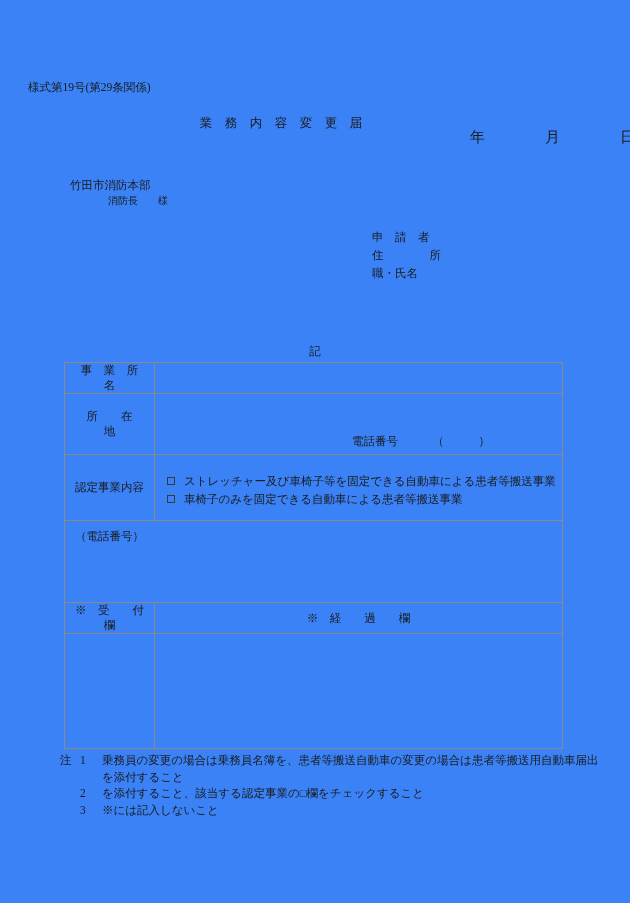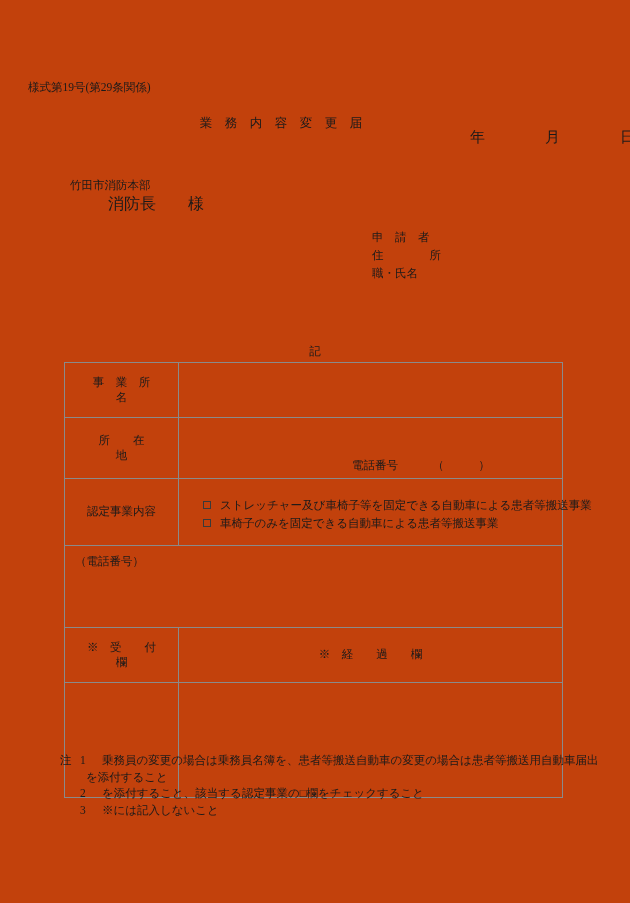--- a/index.html
+++ b/index.html
@@ -12,39 +12,39 @@
     height: 903px;
     position: relative;
     font-family: "Liberation Serif", "DejaVu Serif", serif;
     color: #1a1a1a;
     font-size: 11.5px;
     overflow: hidden;
   }
   .page {
     position: absolute;
     inset: 0;
-    background: #c2410c;
+    background: #3b82f6;
   }
 
   
   .abs { position: absolute; white-space: nowrap; }
 
   
   #form-number { left: 28px; top: 80px; font-size: 11.5px; }
   #doc-title {
     left: 0; top: 115px; width: 562px; text-align: center;
     font-size: 12.5px; white-space: nowrap;
   }
   #date-line {
     left: 470px; top: 128px; font-size: 15px;
   }
 
   
   #addressee-org { left: 70px; top: 178px; font-size: 11.5px; }
-  #addressee-title { left: 108px; top: 194px; font-size: 16px; }
+  #addressee-title { left: 108px; top: 194px; font-size: 10px; }
 
   
   .applicant-line { left: 372px; font-size: 11.5px; }
   #applicant-label { top: 230px; }
   #applicant-address { top: 248px; }
   #applicant-name { top: 266px; }
 
   
   #intro-sentence { left: 140px; top: 305px; font-size: 11.5px; }
   #ki-marker { left: 0; top: 344px; width: 630px; text-align: center; font-size: 11.5px; }
@@ -54,21 +54,21 @@
     position: absolute;
     left: 64px;
     top: 362px;
     width: 499px;
     border-collapse: collapse;
     table-layout: fixed;
     font-size: 11.5px;
   }
   #form-table td {
     border: 1px solid #8a8a8a;
-    padding: 12px;
+    padding: 0;
     vertical-align: middle;
   }
   .lbl-cell {
     width: 89px;
     text-align: center;
     vertical-align: middle;
   }
   .lbl-cell .lbl-inner {
     display: block;
     padding: 0 6px;
@@ -115,21 +115,21 @@
     left: 60px;
     top: 752px;
     width: 560px;
     font-size: 11.5px;
     line-height: 1.45;
   }
   .note-row { display: flex; }
   .note-kanji { width: 20px; flex: none; }
   .note-num { width: 22px; flex: none; }
   .note-body { flex: 1; }
-  .note-cont { margin-left: 26px; }
+  .note-cont { margin-left: 42px; }
 </style>
 </head>
 <body>
 
 <div class="page">
 
   <div class="abs" id="form-number">様式第19号(第29条関係)</div>
 
   <div class="abs" id="doc-title">業　務　内　容　変　更　届</div>
 

